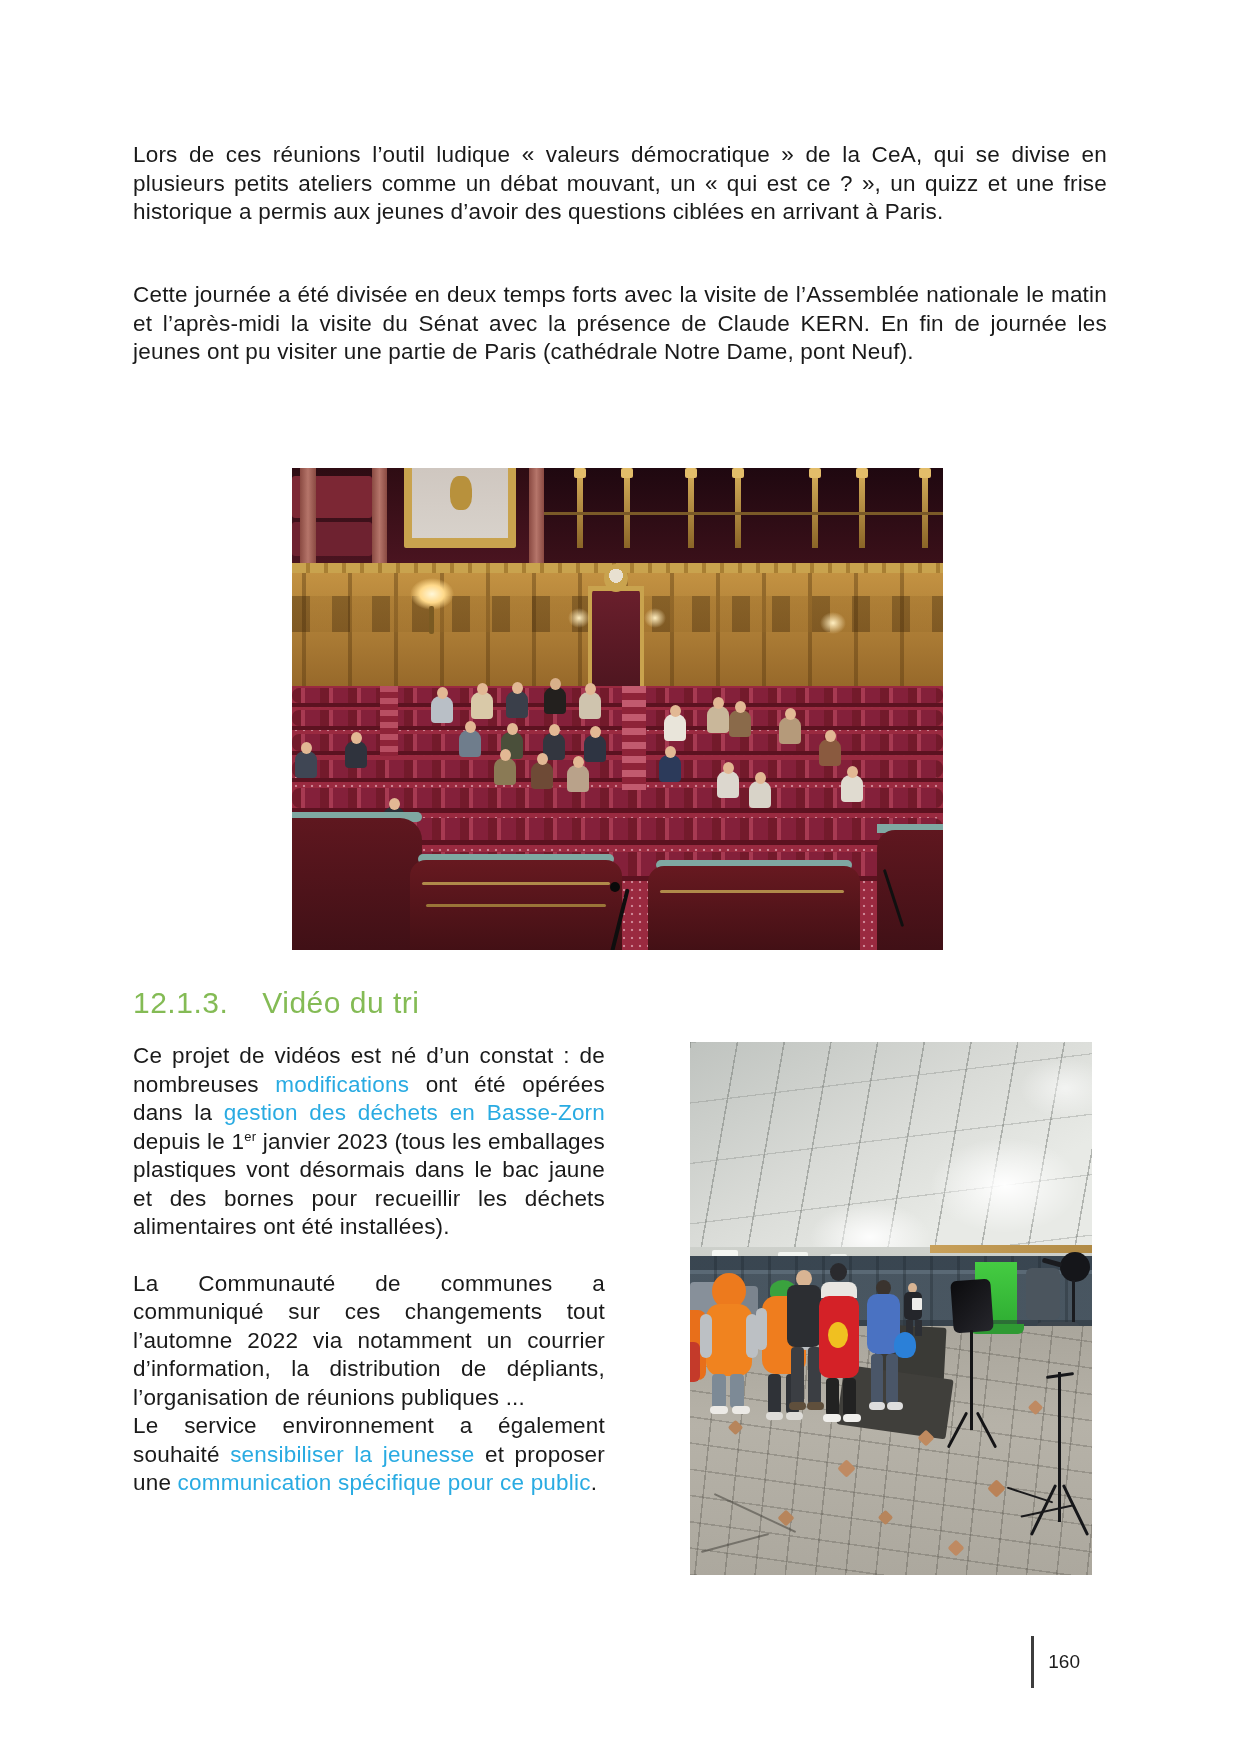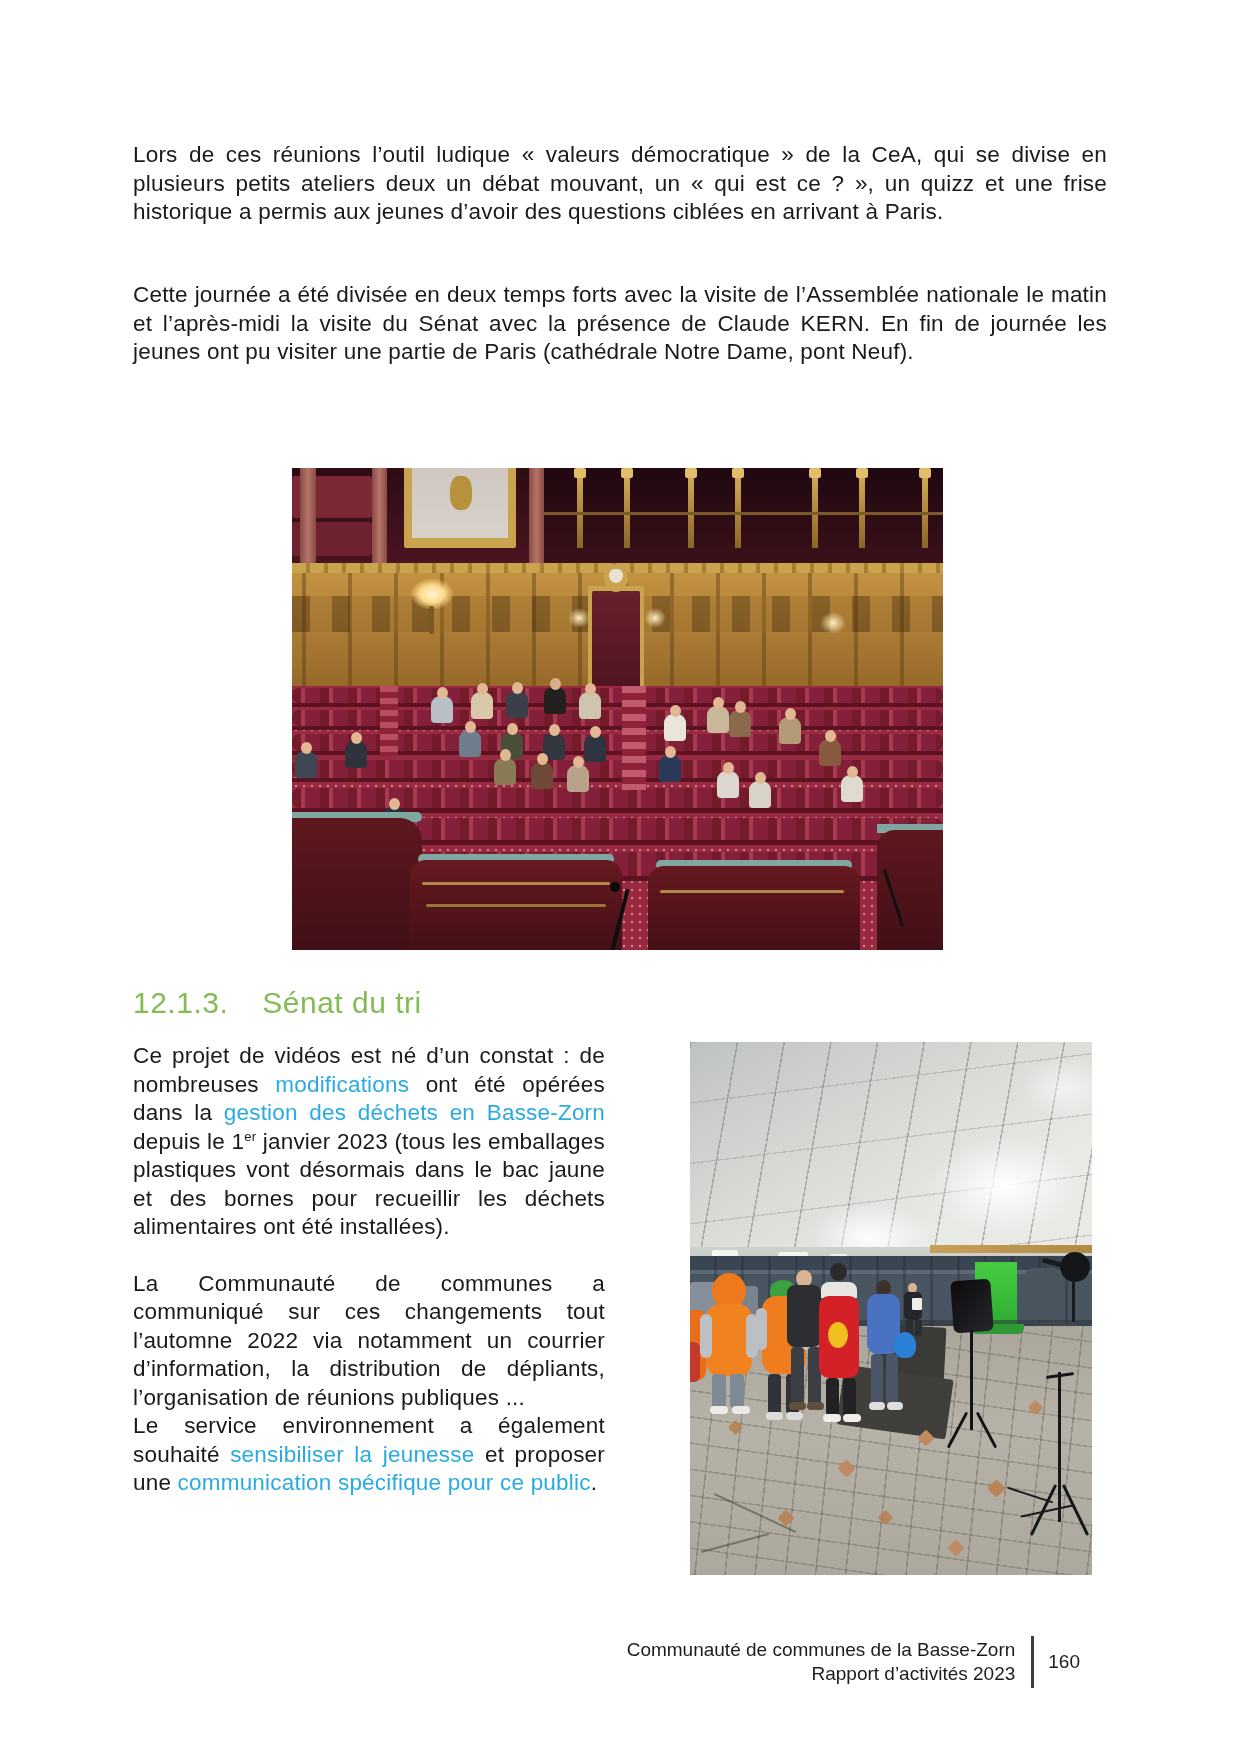--- a/index.html
+++ b/index.html
@@ -36,21 +36,21 @@
   .footer-divider{width:3px;height:52px;background:#3d3d3d;margin:0 14px 0 16px;}
   .footer-page{font-size:19px;color:#1c1c1c;}
 
   .dec{position:absolute;}
 </style>
 </head>
 <body>
 
 <div class="page" style="--green: #84bb55; --blue: #29abe2;">
 
-  <p class="para" id="intro-p1">Lors de ces réunions l’outil ludique « valeurs démocratique » de la CeA, qui se divise en plusieurs petits ateliers deux un débat mouvant, un « qui est ce ? », un quizz et une frise historique a permis aux jeunes d’avoir des questions ciblées en arrivant à Paris.</p>
+  <p class="para" id="intro-p1">Lors de ces réunions l’outil ludique « valeurs démocratique » de la CeA, qui se divise en plusieurs petits ateliers comme un débat mouvant, un « qui est ce ? », un quizz et une frise historique a permis aux jeunes d’avoir des questions ciblées en arrivant à Paris.</p>
   <p class="para" id="intro-p2">Cette journée a été divisée en deux temps forts avec la visite de l’Assemblée nationale le matin et l’après-midi la visite du Sénat avec la présence de Claude KERN. En fin de journée les jeunes ont pu visiter une partie de Paris (cathédrale Notre Dame, pont Neuf).</p>
 
   <div class="photo" id="photo-senate" title="Groupe de jeunes dans l’hémicycle du Sénat">
       <div class="dec" style="left: 0px; top: 0px; width: 651px; height: 95px; background: linear-gradient(rgb(46, 12, 19), rgb(74, 20, 32));"></div>
       <div class="dec" style="left: 0px; top: 8px; width: 80px; height: 42px; background: rgb(124, 39, 52); border-radius: 3px;"></div>
       <div class="dec" style="left: 0px; top: 54px; width: 80px; height: 34px; background: rgb(110, 34, 48); border-radius: 3px;"></div>
       <div class="dec" style="left: 8px; top: 0px; width: 16px; height: 95px; background: linear-gradient(90deg, rgb(138, 74, 66), rgb(181, 117, 106), rgb(138, 74, 66));"></div>
       <div class="dec" style="left: 80px; top: 0px; width: 15px; height: 95px; background: linear-gradient(90deg, rgb(138, 74, 66), rgb(181, 117, 106), rgb(138, 74, 66));"></div>
       <div class="dec" style="left: 237px; top: 0px; width: 15px; height: 95px; background: linear-gradient(90deg, rgb(138, 74, 66), rgb(181, 117, 106), rgb(138, 74, 66));"></div>
       <div class="dec" style="left: 252px; top: 0px; width: 399px; height: 95px; background: linear-gradient(rgb(31, 8, 16), rgb(58, 16, 25));"></div>
@@ -166,21 +166,21 @@
       <div class="dec" style="left: 356px; top: 398px; width: 212px; height: 84px; background: linear-gradient(rgb(103, 25, 32), rgb(67, 16, 21)); border-radius: 16px 16px 0px 0px;"></div>
       <div class="dec" style="left: 368px; top: 422px; width: 184px; height: 3px; background: rgb(176, 138, 74); border-radius: 2px;"></div>
       <div class="dec" style="left: 585px; top: 356px; width: 80px; height: 9px; background: rgb(127, 168, 162);"></div>
       <div class="dec" style="left: 585px; top: 362px; width: 80px; height: 120px; background: linear-gradient(rgb(95, 23, 31), rgb(64, 16, 22)); border-radius: 18px 0px 0px;"></div>
       <div class="dec" style="left: 326px; top: 420px; width: 4px; height: 64px; background: rgb(14, 14, 14); border-radius: 2px; transform: rotate(14deg);"></div>
       <div class="dec" style="left: 318px; top: 414px; width: 10px; height: 10px; background: rgb(10, 10, 10); border-radius: 50%;"></div>
       <div class="dec" style="left: 600px; top: 400px; width: 3px; height: 60px; background: rgb(16, 16, 16); border-radius: 2px; transform: rotate(-18deg);"></div>
     </div>
 
   <h2 class="section-heading">
-    <span class="sec-num">12.1.3.</span><span>Sénat du tri</span>
+    <span class="sec-num">12.1.3.</span><span>Vidéo du tri</span>
   </h2>
 
   <div class="cols">
     <div class="leftcol">
       <p><span>Ce projet de vidéos est né d’un constat : de nombreuses </span><span class="blue">modifications</span><span> ont été opérées dans la </span><span class="blue">gestion des déchets en Basse-Zorn</span><span> depuis le 1</span><sup>er</sup><span> janvier 2023 (tous les emballages plastiques vont désormais dans le bac jaune et des bornes pour recueillir les déchets alimentaires ont été installées).</span></p>
       <p><span>La Communauté de communes a communiqué sur ces changements tout l’automne 2022 via notamment un courrier d’information, la distribution de dépliants, l’organisation de réunions publiques ...</span><br><span>Le service environnement a également souhaité </span><span class="blue">sensibiliser la jeunesse</span><span> et proposer une </span><span class="blue">communication spécifique pour ce public</span><span>.</span></p>
     </div>
     <div class="photo" id="photo-studio" title="Tournage vidéo sur fond vert avec costumes de tri">
         <div class="dec" style="left: 0px; top: 0px; width: 402px; height: 208px; background: linear-gradient(150deg, rgb(191, 195, 191) 0%, rgb(217, 219, 215) 45%, rgb(232, 234, 230) 75%);"></div>
         <div class="dec" style="left: 0px; top: 0px; width: 402px; height: 208px; background: repeating-linear-gradient(100deg, rgba(110, 115, 110, 0.45) 0px, rgba(110, 115, 110, 0.45) 1.5px, transparent 1.5px, transparent 46px);"></div>
@@ -273,21 +273,17 @@
         <div class="dec" style="left: 177px; top: 252px; width: 33px; height: 60px; background: rgb(74, 114, 194); border-radius: 10px;"></div>
         <div class="dec" style="left: 204px; top: 290px; width: 22px; height: 26px; background: rgb(43, 128, 216); border-radius: 50% 50% 40% 40%;"></div>
         <div class="dec" style="left: 181px; top: 312px; width: 12px; height: 50px; background: rgb(74, 86, 104); border-radius: 4px;"></div>
         <div class="dec" style="left: 196px; top: 312px; width: 12px; height: 50px; background: rgb(74, 86, 104); border-radius: 4px;"></div>
         <div class="dec" style="left: 179px; top: 360px; width: 16px; height: 8px; background: rgb(221, 221, 221); border-radius: 4px;"></div>
         <div class="dec" style="left: 197px; top: 360px; width: 16px; height: 8px; background: rgb(221, 221, 221); border-radius: 4px;"></div>
       </div>
   </div>
 
   <div class="footer">
-    <div class="footer-text">
-      <div>Communauté de communes de la Basse-Zorn</div>
-      <div>Rapport d’activités 2023</div>
-    </div>
     <div class="footer-divider"></div>
     <div class="footer-page">160</div>
   </div>
 
 </div>
 
 </body></html>

